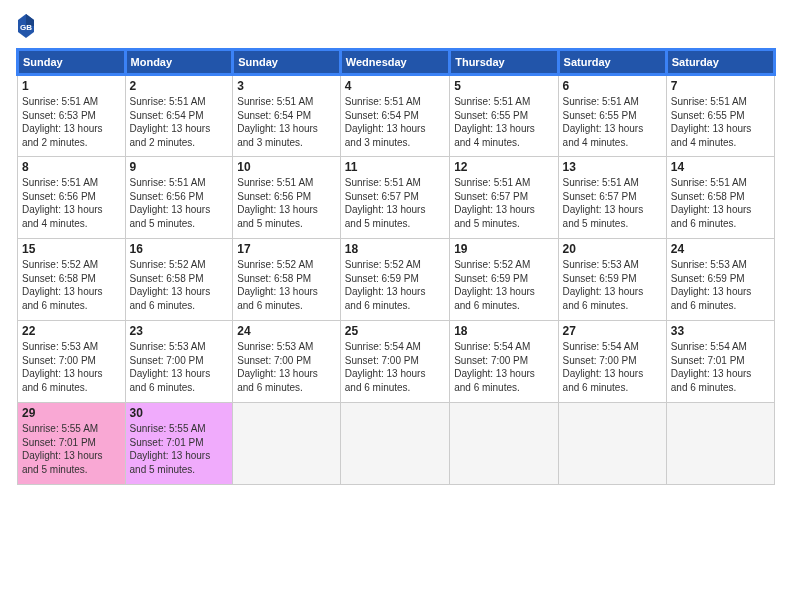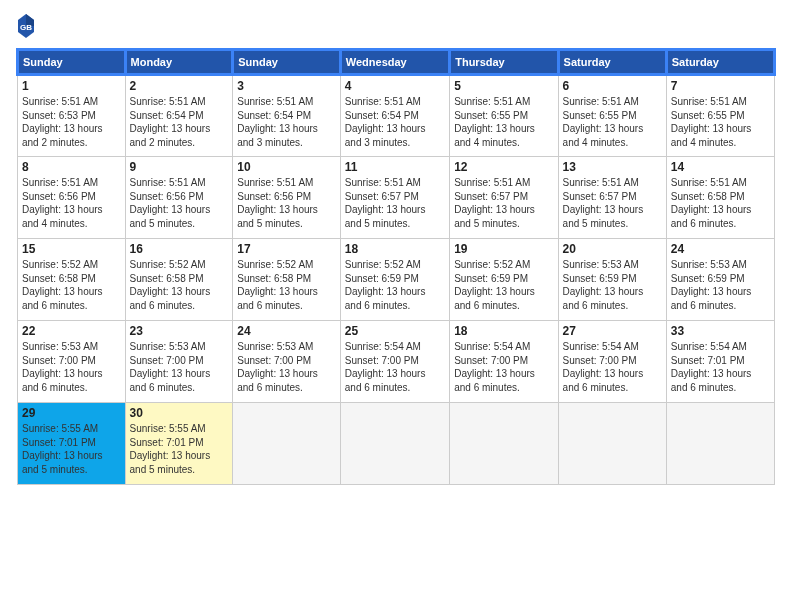--- a/index.html
+++ b/index.html
@@ -326,28 +326,28 @@
           </td>
           <td>
             <span class="day-num">33</span>
             <div class="day-info" style="white-space: pre-line;">Sunrise: 5:54 AM
 Sunset: 7:01 PM
 Daylight: 13 hours
 and 6 minutes.</div>
           </td>
         </tr>
         <tr>
-          <td style="background: #0ea5e9;">
+          <td style="background: #f9a8d4;">
             <span class="day-num">29</span>
             <div class="day-info" style="white-space: pre-line;">Sunrise: 5:55 AM
 Sunset: 7:01 PM
 Daylight: 13 hours
 and 5 minutes.</div>
           </td>
-          <td style="background: #fef9c3;">
+          <td style="background: #f0abfc;">
             <span class="day-num">30</span>
             <div class="day-info" style="white-space: pre-line;">Sunrise: 5:55 AM
 Sunset: 7:01 PM
 Daylight: 13 hours
 and 5 minutes.</div>
           </td>
           <td class="empty-cell" style="background: rgb(245, 245, 245);"></td>
           <td class="empty-cell" style="background: rgb(245, 245, 245);"></td>
           <td class="empty-cell" style="background: rgb(245, 245, 245);"></td>
           <td class="empty-cell" style="background: rgb(245, 245, 245);"></td>

